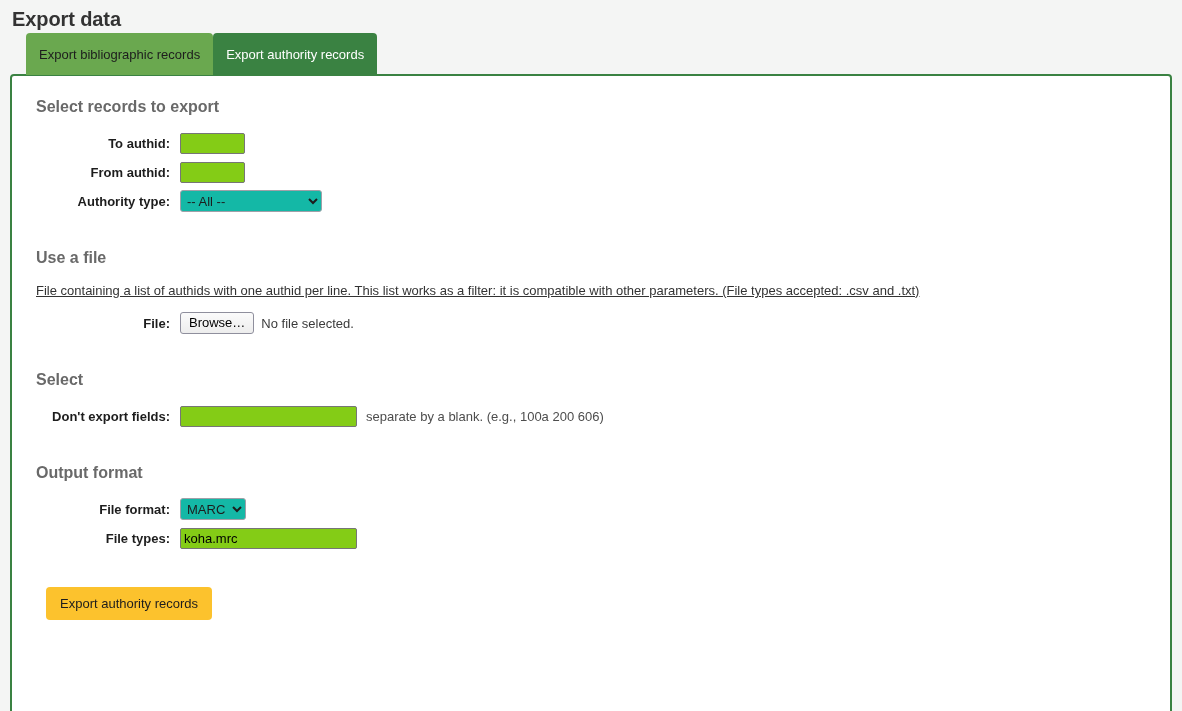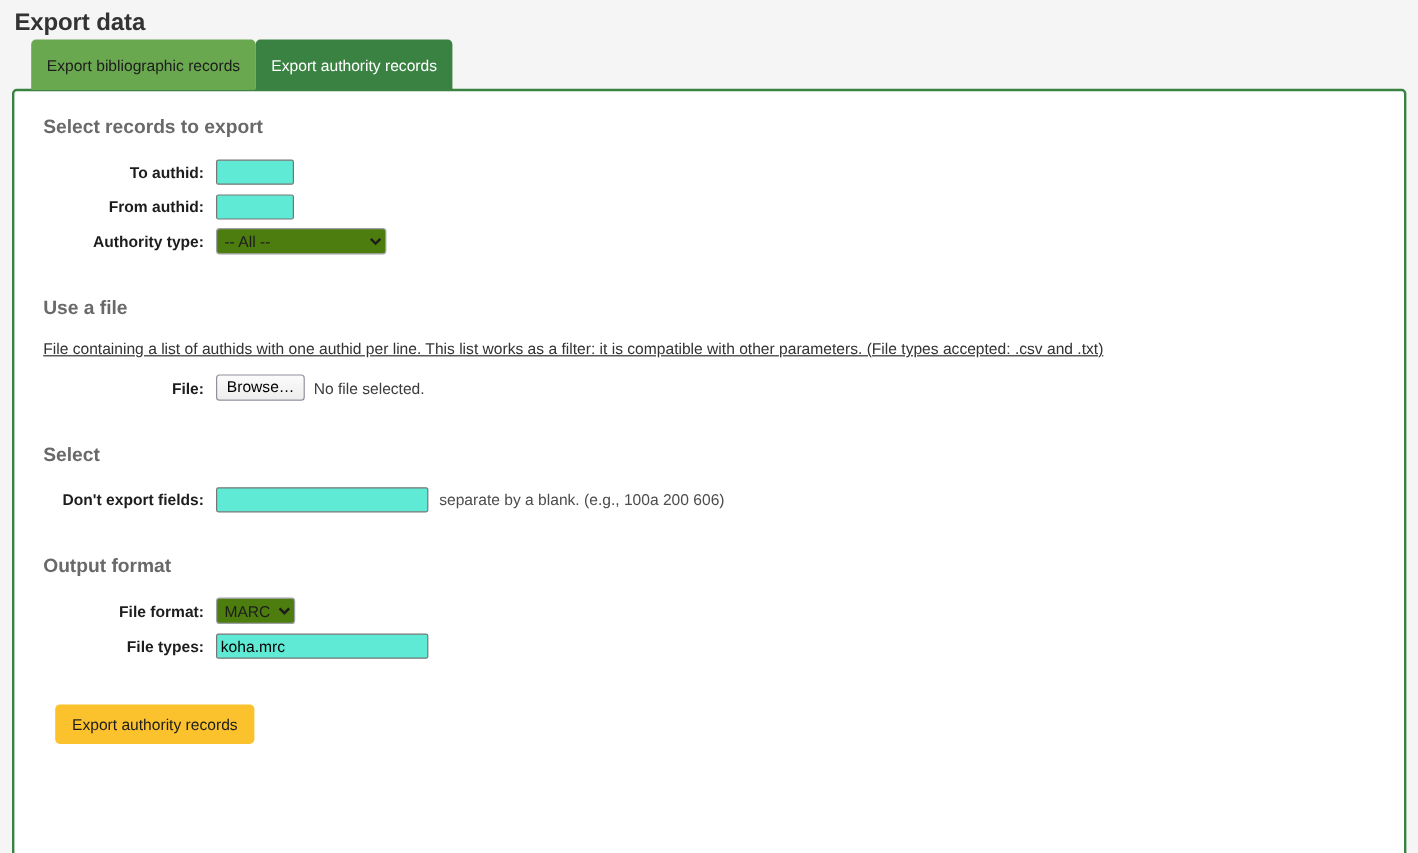--- a/index.html
+++ b/index.html
@@ -90,36 +90,36 @@
     font-weight: bold;
     font-size: 13px;
     color: #1d1d1d;
     flex: 0 0 144px;
   }
 
   input.txt {
     height: 21px;
     border: 1px solid #767676;
     border-radius: 2px;
-    background: #5eead4;
+    background: #84cc16;
     font-family: "Liberation Sans", sans-serif;
     font-size: 13px;
     color: #000000;
     padding: 1px 3px;
     outline: none;
   }
   input.short { width: 65px; }
   input.mid   { width: 177px; }
   input.fname { width: 177px; }
 
   select.sel {
     height: 22px;
     border: 1px solid #a0a0a8;
     border-radius: 3px;
-    background: #4d7c0f;
+    background: #14b8a6;
     font-family: "Liberation Sans", sans-serif;
     font-size: 13px;
     color: #1d1d1d;
     padding: 1px 2px;
   }
   select.wide { width: 142px; }
   select.narrow { width: 66px; }
 
   .hint {
     margin-left: 9px;

